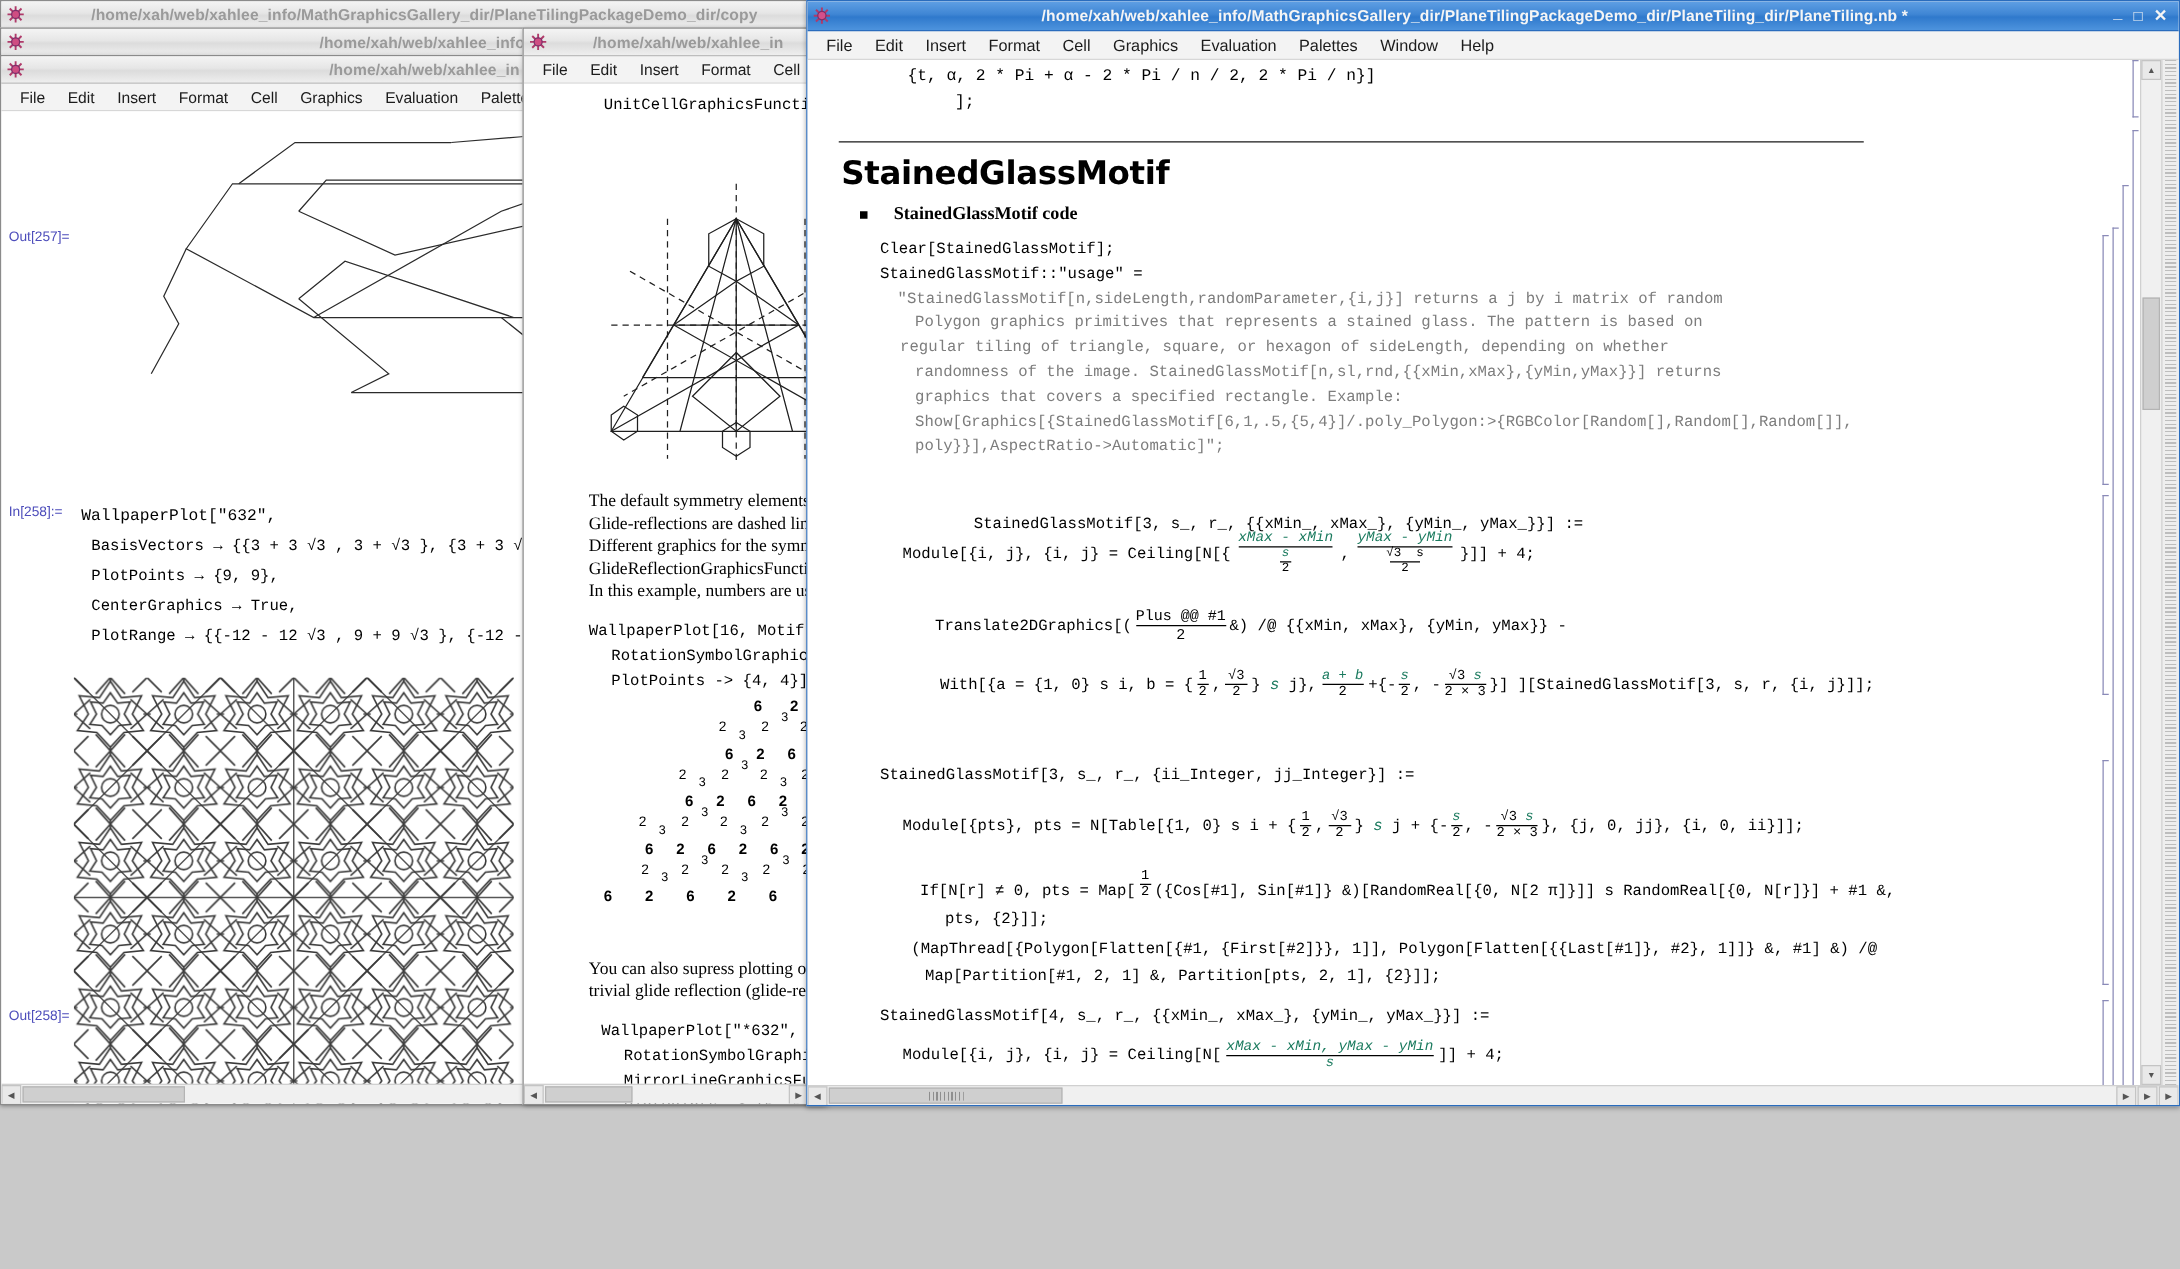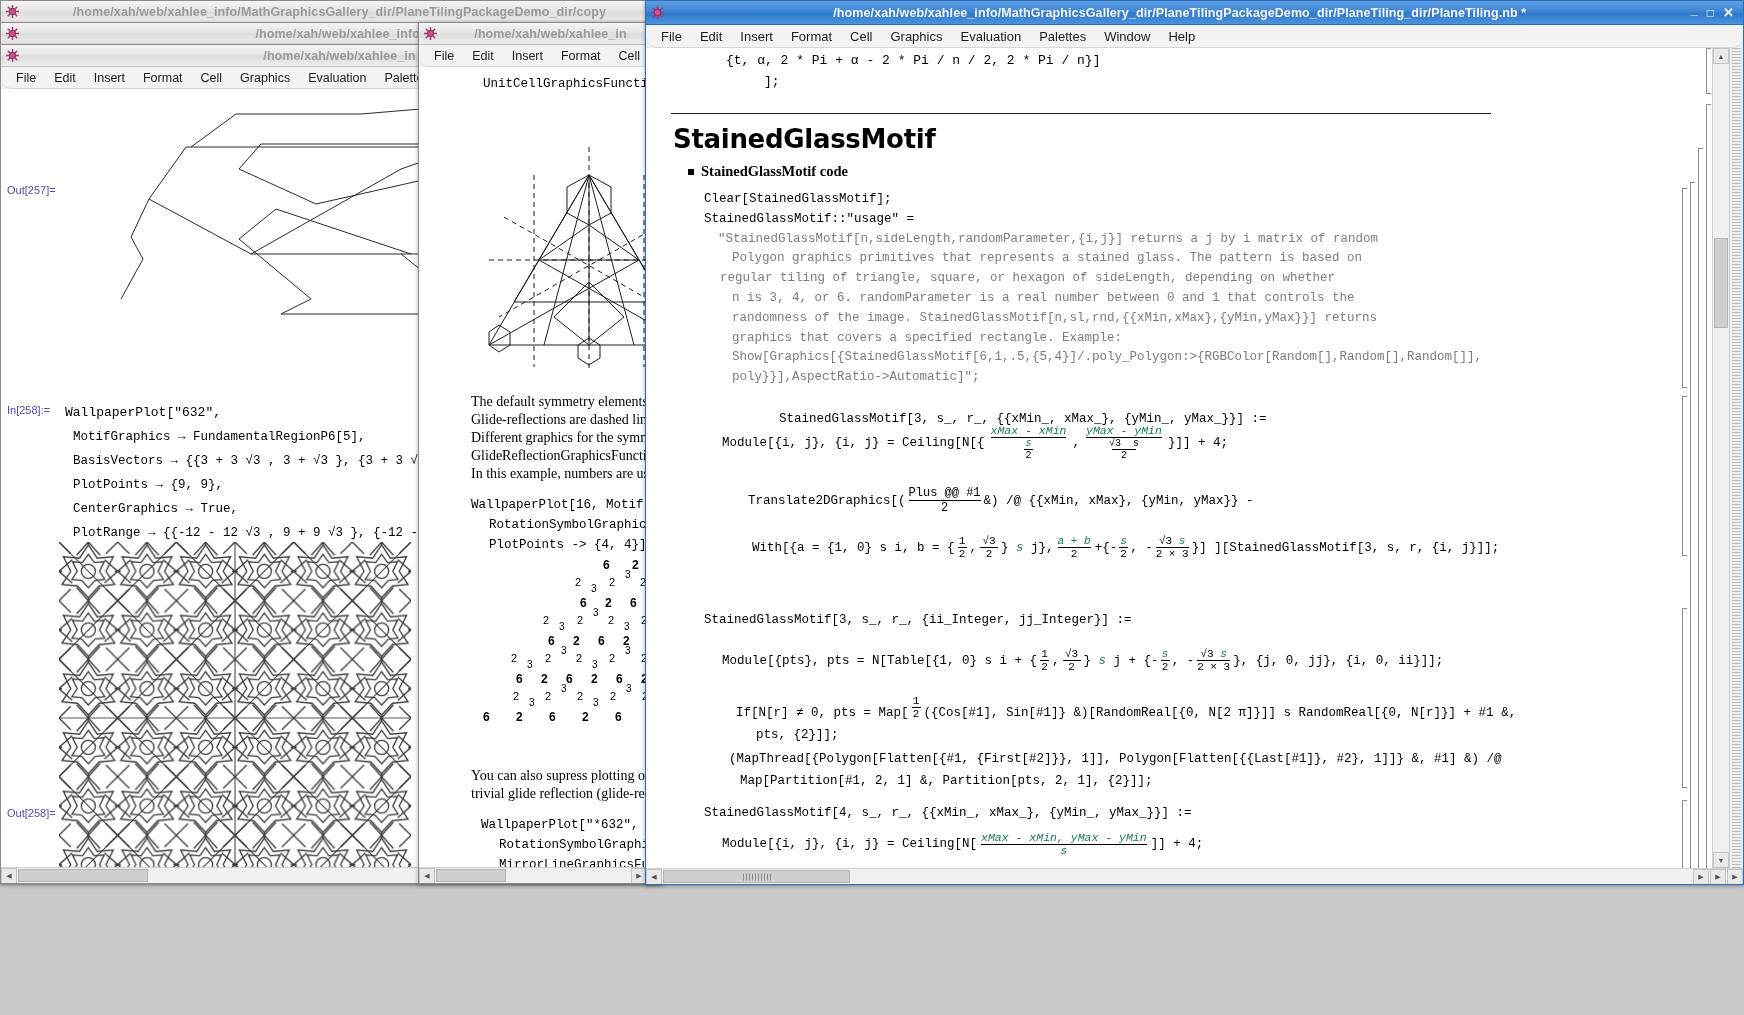--- a/index.html
+++ b/index.html
@@ -42,21 +42,21 @@
   .wbtns { display: flex; gap: 9px; align-items: center; padding-right: 5px;
            font-size: 13px; line-height: 1; }
   .wbtn { cursor: default; font-weight: bold; }
   .wbtn.min::after  { content: "_"; position: relative; top: -3px; }
   .wbtn.max::after  { content: "\25A1"; font-size: 12px; }
   .wbtn.close::after{ content: "\2715"; font-size: 13px; }
 
   .menubar {
     height: 22px; display: flex; align-items: center; gap: 0px;
     background: #f3f3f3; border-bottom: 1px solid #d7d7d7;
-    padding-left: 6px; font-size: 12.5px; color: #1b1b1b; border-radius: 10px;
+    padding-left: 6px; font-size: 12.5px; color: #1b1b1b;
   }
   .menubar .mi { padding: 2px 9px; white-space: nowrap; }
 
   .winbody { position: absolute; left:0; right:0; bottom:0; background:#ffffff; overflow:hidden; }
 
   
   .vscroll {
     position: absolute; top: 0; right: 0; width: 16px; bottom: 0;
     background: #f0f0f0; border-left: 1px solid #d0d0d0;
   }
@@ -189,21 +189,20 @@
           <path d="M545 0 L600 60 L575 95 L600 140"></path>
           <path d="M520 150 L600 200"></path>
           <path d="M300 5 L360 0"></path>
           <path d="M420 250 L440 270"></path>
         </g>
       </svg>
 
       <div style="position:absolute; left:6px; top:315px;" class="inlabel">In[258]:=</div>
       <div style="position:absolute; left:64px; top:312px; line-height:24px;">
         <div class="codeline" style="font-size:13px;">WallpaperPlot["632",</div>
-        <div class="codeline" style="font-size:12.5px; margin-left:8px;">MotifGraphics → FundamentalRegionP6[5],</div>
         <div class="codeline" style="font-size:12.5px; margin-left:8px;">BasisVectors → {{3 + 3 √3 , 3 + √3 }, {3 + 3 √3 , -3 –</div>
         <div class="codeline" style="font-size:12.5px; margin-left:8px;">PlotPoints → {9, 9},</div>
         <div class="codeline" style="font-size:12.5px; margin-left:8px;">CenterGraphics → True,</div>
         <div class="codeline" style="font-size:12.5px; margin-left:8px;">PlotRange → {{-12 - 12 √3 , 9 + 9 √3 }, {-12 - 4 √3 ,</div>
       </div>
 
       <div style="position:absolute; left:6px; top:718px;" class="inlabel">Out[258]=</div>
       <svg class="figure" style="position:absolute; left:58px; top:453px;" width="352" height="352" viewBox="0 0 120 120">
         <defs>
           <pattern id="starTile" x="0" y="0" width="20" height="20" patternUnits="userSpaceOnUse">
@@ -437,32 +436,31 @@
 
     <div class="winbody" style="top:47px;">
       <div class="nbpage" style="right:32px; bottom:16px;">
 
         <div class="codeline" style="position:absolute; left:80px; top:5px; font-size:13px;">{t, α, 2 * Pi + α - 2 * Pi / n / 2, 2 * Pi / n}]</div>
         <div class="codeline" style="position:absolute; left:118px; top:26px; font-size:13px;">];</div>
 
         <div style="position:absolute; left:25px; top:65px; width:820px; height:1px; background:#1a1a1a;"></div>
         <div class="sect-title" style="position:absolute; left:27px; top:76px;">StainedGlassMotif</div>
 
-        <div style="position:absolute; left:42px; top:115px; display:flex; align-items:center; gap:7px;">
+        <div style="position:absolute; left:42px; top:115px; display:flex; align-items:center; gap:21px;">
           <span style="width:6px;height:6px;background:#000;display:inline-block;"></span>
           <span class="bullet-head">StainedGlassMotif code</span>
         </div>
 
         <div style="position:absolute; left:58px; top:142px; line-height:19.8px;">
           <div class="codeline" style="margin-left:0px;">Clear[StainedGlassMotif];</div>
           <div class="codeline" style="margin-left:0px;">StainedGlassMotif::"usage" =</div>
           <div class="codeline str" style="margin-left:14px;">"StainedGlassMotif[n,sideLength,randomParameter,{i,j}] returns a j by i matrix of random</div>
           <div class="codeline str" style="margin-left:28px;">Polygon graphics primitives that represents a stained glass. The pattern is based on</div>
           <div class="codeline str" style="margin-left:16px;">regular tiling of triangle, square, or hexagon of sideLength, depending on whether</div>
-          <div class="codeline str" style="margin-left:28px;">n is 3, 4, or 6. randomParameter is a real number between 0 and 1 that controls the</div>
           <div class="codeline str" style="margin-left:28px;">randomness of the image. StainedGlassMotif[n,sl,rnd,{{xMin,xMax},{yMin,yMax}}] returns</div>
           <div class="codeline str" style="margin-left:28px;">graphics that covers a specified rectangle. Example:</div>
           <div class="codeline str" style="margin-left:28px;">Show[Graphics[{StainedGlassMotif[6,1,.5,{5,4}]/.poly_Polygon:&gt;{RGBColor[Random[],Random[],Random[]],</div>
           <div class="codeline str" style="margin-left:28px;">poly}}],AspectRatio-&gt;Automatic]";</div>
         </div>
 
         <div class="codeline" style="position:absolute; left:58px; top:350px;">
           <span>StainedGlassMotif[3, s_, r_, {{xMin_, xMax_}, {yMin_, yMax_}}] :=</span>
         </div>
 

